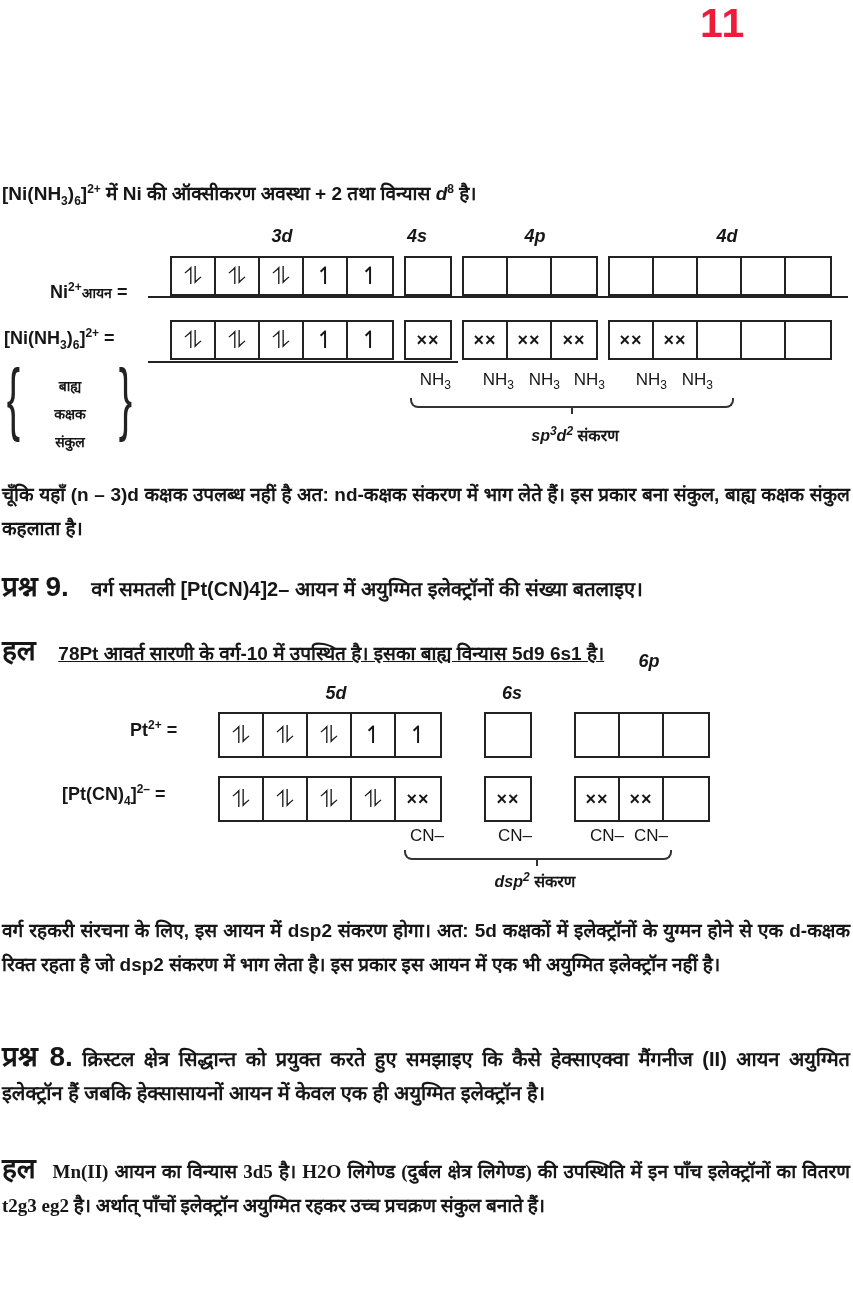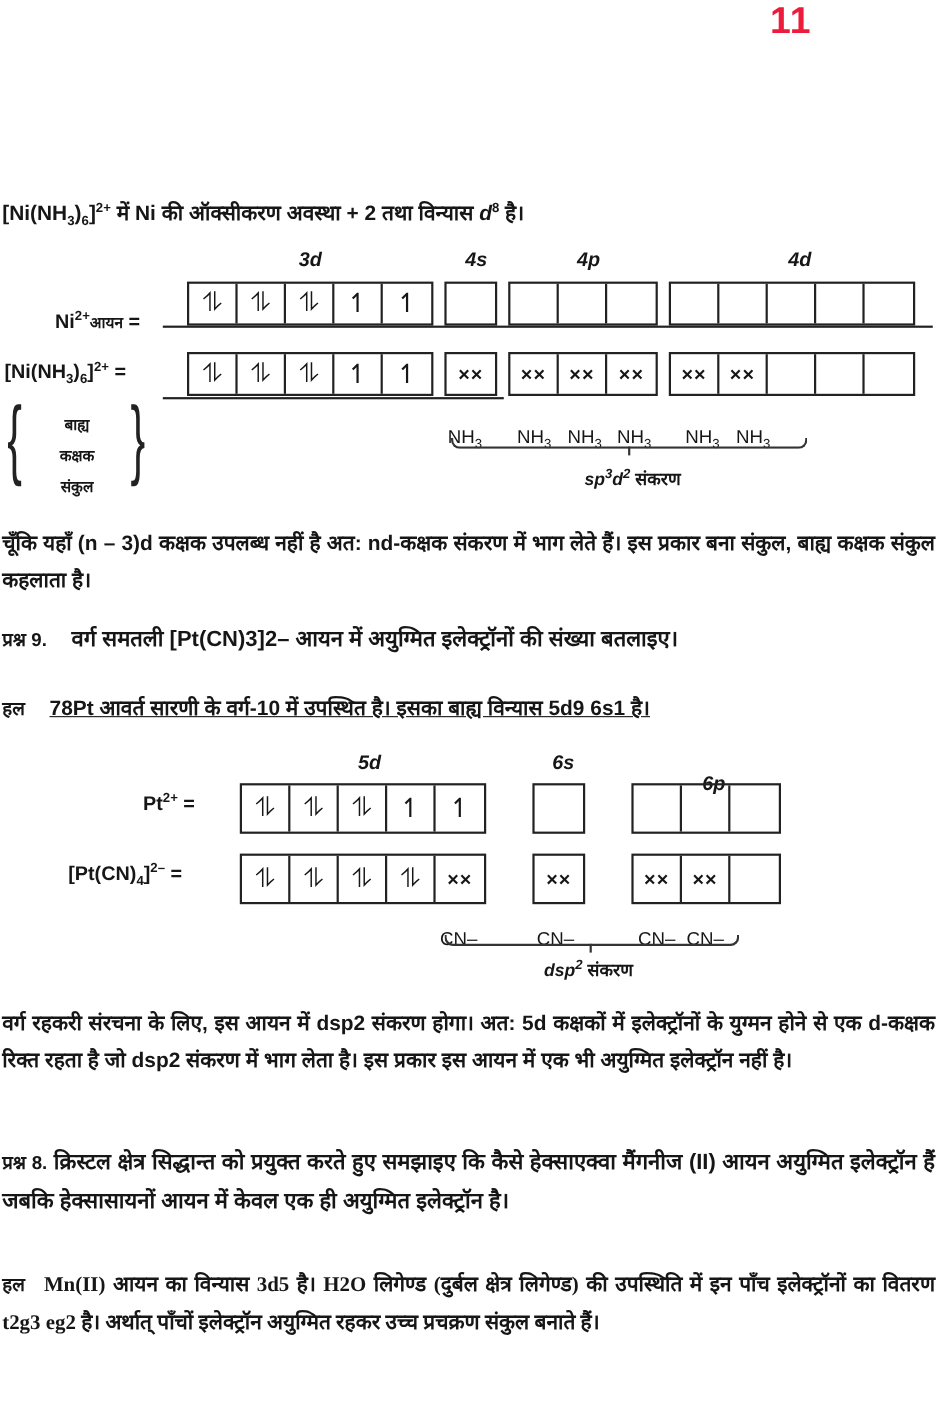--- a/index.html
+++ b/index.html
@@ -4,54 +4,54 @@
 <style>
   html, body { margin: 0; padding: 0; background: #ffffff; }
   body {
     width: 853px; height: 1291px; position: relative; overflow: hidden;
     font-family: "Liberation Sans", "DejaVu Sans", sans-serif;
     color: #161616;
   }
   .abs { position: absolute; }
   .page-num {
     position: absolute; left: 700px; top: 0px;
-    color: #ee1c3b; font-weight: bold; font-size: 34px;
+    color: #ee1c3b; font-weight: bold; font-size: 41px;
     font-family: "Liberation Sans", sans-serif; letter-spacing: 1px;
   }
   .txt { font-size: 19px; font-weight: bold; white-space: nowrap; }
   .para { position: absolute; left: 2px; width: 848px; font-size: 19px; font-weight: bold; line-height: 34px; text-align: justify; }
-  .qhead { font-size: 17px; font-weight: bold; }
+  .qhead { font-size: 28px; font-weight: bold; }
   i.m { font-style: italic; font-family: "Liberation Sans", sans-serif; }
   sup, sub { font-size: 12px; line-height: 0; }
   .lbl { position: absolute; font-size: 18px; font-style: italic; font-weight: bold; text-align: center; }
   .row { position: absolute; display: flex; align-items: flex-end; }
   .grp { display: flex; border: 2px solid #222; height: 40px; box-sizing: border-box; }
   .cell { width: 44px; height: 36px; border-right: 2px solid #222; display: flex; align-items: center; justify-content: center; font-size: 24px; font-weight: normal; box-sizing: border-box; }
   .grp .cell:last-child { border-right: none; }
   .cell.xx { font-size: 18px; font-weight: bold; letter-spacing: 1px; }
   .gap { width: 10px; }
   .baseline { position: absolute; height: 2px; background: #222; }
-  .lig { position: absolute; font-size: 17px; text-align: left; width: 44px; margin-top: 18px; }
+  .lig { position: absolute; font-size: 17px; text-align: right; width: 44px; }
   .brace { position: absolute; border: 2px solid #333; border-top: none; border-radius: 0 0 8px 8px; height: 8px; }
   .brace-tip { position: absolute; width: 2px; height: 8px; background: #333; }
   .curly { position: absolute; font-size: 80px; font-weight: normal; line-height: 1; color: #222; transform: scaleX(0.5); }
   .outer-lbl { position: absolute; font-size: 14px; font-weight: bold; text-align: center; width: 60px; line-height: 28px; }
 </style>
 </head>
 <body>
 
 <div class="page-num">11</div>
 
 <div class="abs txt" style="left:2px; top:180px;">
   <span>[Ni(NH<sub>3</sub>)<sub>6</sub>]<sup>2+</sup></span>
   <span> में Ni की ऑक्सीकरण अवस्था + 2 तथा विन्यास <i class="m">d</i><sup>8</sup> है।</span>
 </div>
 
 <div class="lbl" style="left:262px; top:226px; width:40px;">3d</div>
-<div class="lbl" style="left:418px; top:226px; width:30px;">4s</div>
+<div class="lbl" style="left:402px; top:226px; width:30px;">4s</div>
 <div class="lbl" style="left:520px; top:226px; width:30px;">4p</div>
 <div class="lbl" style="left:712px; top:226px; width:30px;">4d</div>
 
 <div class="abs txt" style="left:50px; top:262px; font-size:18px;margin-top:20px;">Ni<sup>2+</sup><span style="font-size:14px">आयन</span> =</div>
 <div class="row" style="left:170px; top:256px;">
   <div class="grp">
     <div class="cell">⥮</div>
     <div class="cell">⥮</div>
     <div class="cell">⥮</div>
     <div class="cell">↿</div>
@@ -121,31 +121,31 @@
 <div class="curly" style="left:0px; top:358px;">{</div>
 <div class="outer-lbl" style="left:40px; top:372px;">बाह्य</div>
 <div class="outer-lbl" style="left:40px; top:400px;">कक्षक</div>
 <div class="outer-lbl" style="left:40px; top:428px;">संकुल</div>
 <div class="curly" style="left:112px; top:358px;">}</div>
 
 <div class="para" style="top:478px;">चूँकि यहाँ (n – 3)d कक्षक उपलब्ध नहीं है अत: nd-कक्षक संकरण में भाग लेते हैं। इस प्रकार बना संकुल, बाह्य कक्षक संकुल कहलाता है।</div>
 
 <div class="abs" style="left:2px; top:566px; width:848px;">
   <span class="qhead">प्रश्न 9.</span>
-  <span class="txt" style="margin-left:18px; font-size:20px;">वर्ग समतली [Pt(CN)3]2– आयन में अयुग्मित इलेक्ट्रॉनों की संख्या बतलाइए।</span>
+  <span class="txt" style="margin-left:18px; font-size:20px;">वर्ग समतली [Pt(CN)4]2– आयन में अयुग्मित इलेक्ट्रॉनों की संख्या बतलाइए।</span>
 </div>
 
 <div class="abs" style="left:2px; top:630px; width:848px;">
   <span class="qhead">हल</span>
   <span class="txt" style="margin-left:18px;text-decoration:underline;">78Pt आवर्त सारणी के वर्ग-10 में उपस्थित है। इसका बाह्य विन्यास 5d9 6s1 है।</span>
 </div>
 
 <div class="lbl" style="left:316px; top:683px; width:40px;">5d</div>
 <div class="lbl" style="left:497px; top:683px; width:30px;">6s</div>
-<div class="lbl" style="left:634px; top:702px; width:30px;">6p</div>
+<div class="lbl" style="left:634px; top:651px; width:30px;">6p</div>
 
 <div class="abs txt" style="left:130px; top:720px; font-size:18px;">Pt<sup>2+</sup> =</div>
 <div class="row" style="left:218px; top:712px;">
   <div class="grp" style="height:46px;">
     <div class="cell" style="height:42px;">⥮</div>
     <div class="cell" style="height:42px;">⥮</div>
     <div class="cell" style="height:42px;">⥮</div>
     <div class="cell" style="height:42px;">↿</div>
     <div class="cell" style="height:42px;">↿</div>
   </div>

